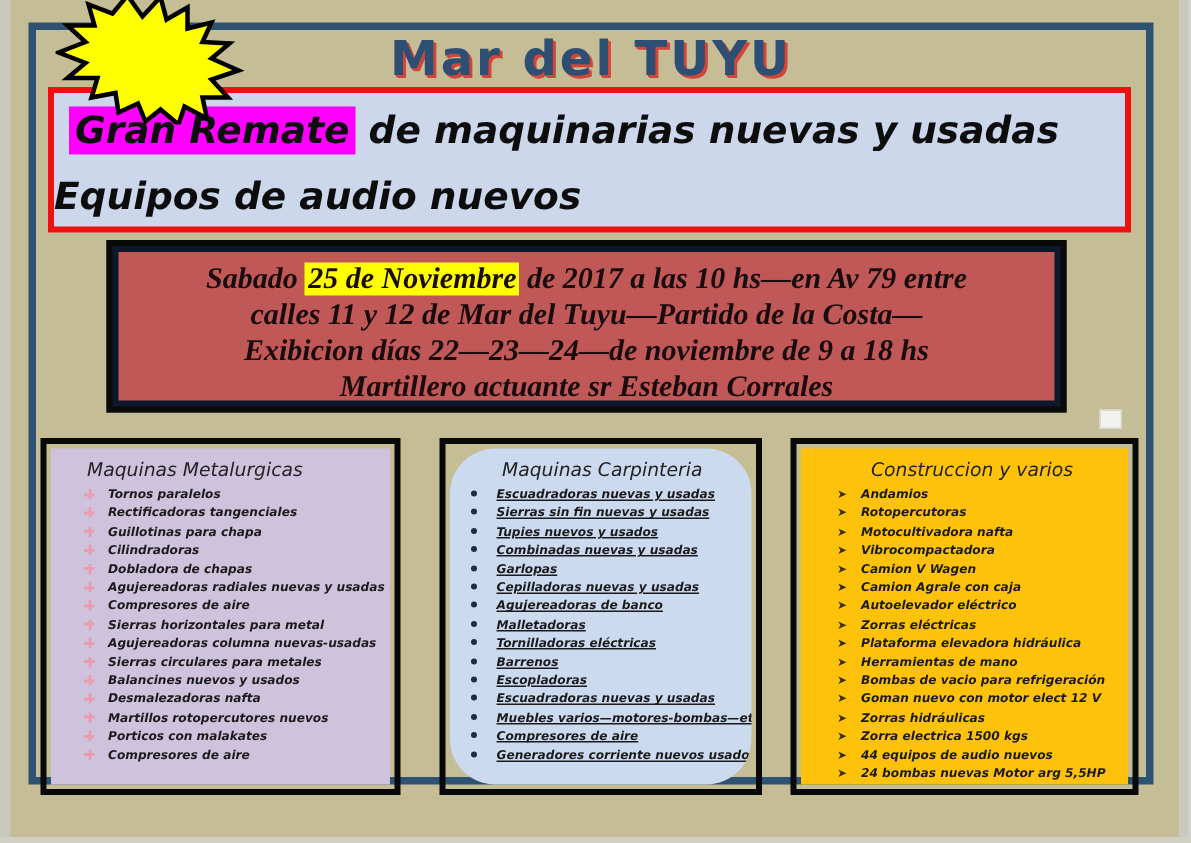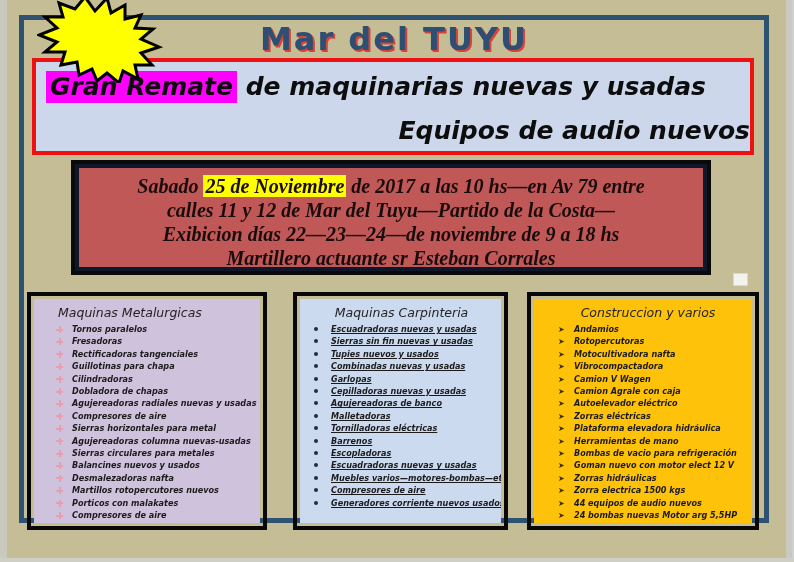--- a/index.html
+++ b/index.html
@@ -65,21 +65,21 @@
     box-sizing:border-box;
     z-index:5;
     padding-top:3px;
   }
   .headline-line{
     font-family:"DejaVu Sans", sans-serif;
     font-style:italic;
     font-weight:bold;
     font-size:25px;
     color:#0d0d0d;
-    text-align:right;
+    text-align:left;
     line-height:44px;
     white-space:nowrap;
   }
   .headline-line.first{text-align:left;padding-left:10px;}
   .hl-mark{
     background:#ff00ff;
     padding:1px 4px 2px 4px;
   }
 
   
@@ -132,21 +132,21 @@
   }
   .col-inner{
     width:100%;height:100%;
     box-sizing:border-box;
     padding:6px 4px 4px 6px;
     overflow:hidden;
   }
   #col1{left:27px;width:240px;height:238px;}
   #col1 .col-inner{background:#cfc2dc;}
   #col2{left:293px;width:215px;height:238px;}
-  #col2 .col-inner{background:#ccdaf0;}
+  #col2 .col-inner{background:#ccdaf0;border-radius:30px;}
   #col3{left:527px;width:232px;height:238px;}
   #col3 .col-inner{background:#ffc20a;}
 
   .col-head{
     font-family:"DejaVu Sans", sans-serif;
     font-style:italic;
     font-weight:normal;
     font-size:12.5px;
     color:#232323;
     margin:0 0 3px 0;
@@ -235,21 +235,20 @@
     </div>
   </div>
 
   <div class="artifact"></div>
 
   <div class="col" id="col1">
     <div class="col-inner">
       <div class="col-head">Maquinas Metalurgicas</div>
       <ul class="items">
           <li><span class="bullet"></span><span>Tornos paralelos</span></li>
-          <li><span class="bullet"></span><span>Fresadoras</span></li>
           <li><span class="bullet"></span><span>Rectificadoras tangenciales</span></li>
           <li><span class="bullet"></span><span>Guillotinas para chapa</span></li>
           <li><span class="bullet"></span><span>Cilindradoras</span></li>
           <li><span class="bullet"></span><span>Dobladora de chapas</span></li>
           <li><span class="bullet"></span><span>Agujereadoras radiales nuevas y usadas</span></li>
           <li><span class="bullet"></span><span>Compresores de aire</span></li>
           <li><span class="bullet"></span><span>Sierras horizontales para metal</span></li>
           <li><span class="bullet"></span><span>Agujereadoras  columna  nuevas-usadas</span></li>
           <li><span class="bullet"></span><span>Sierras circulares para metales</span></li>
           <li><span class="bullet"></span><span>Balancines  nuevos y usados</span></li>

